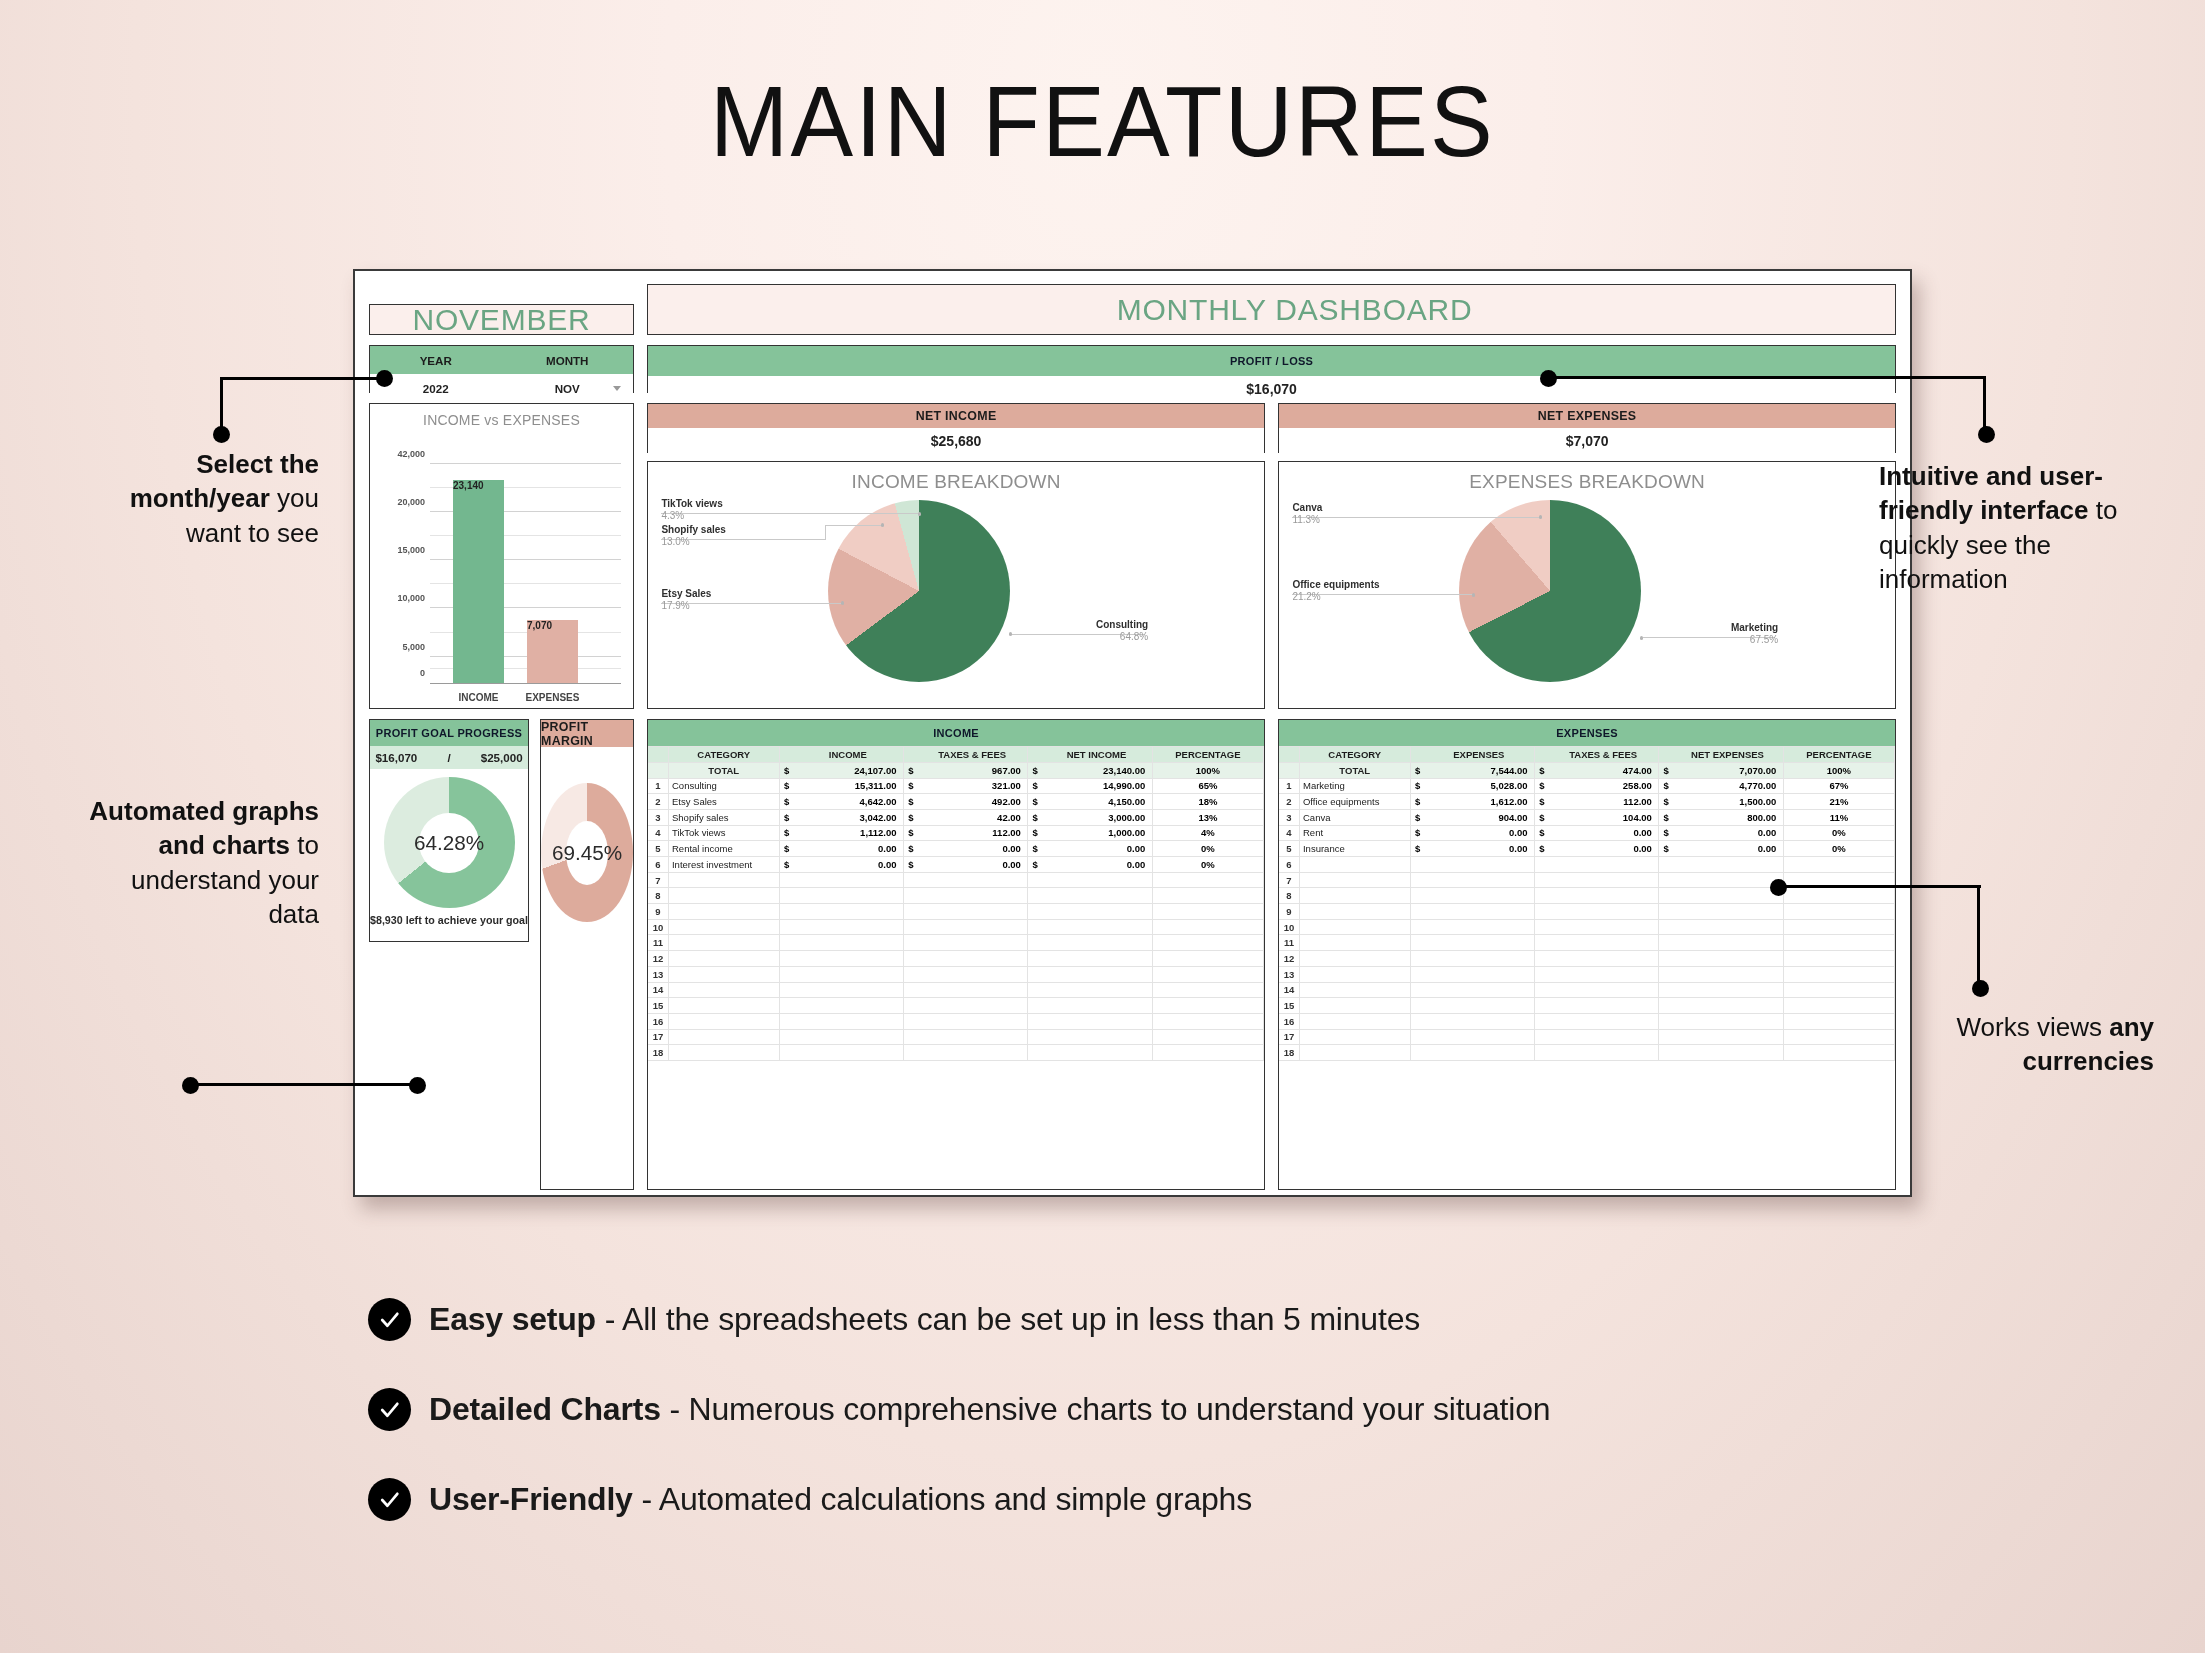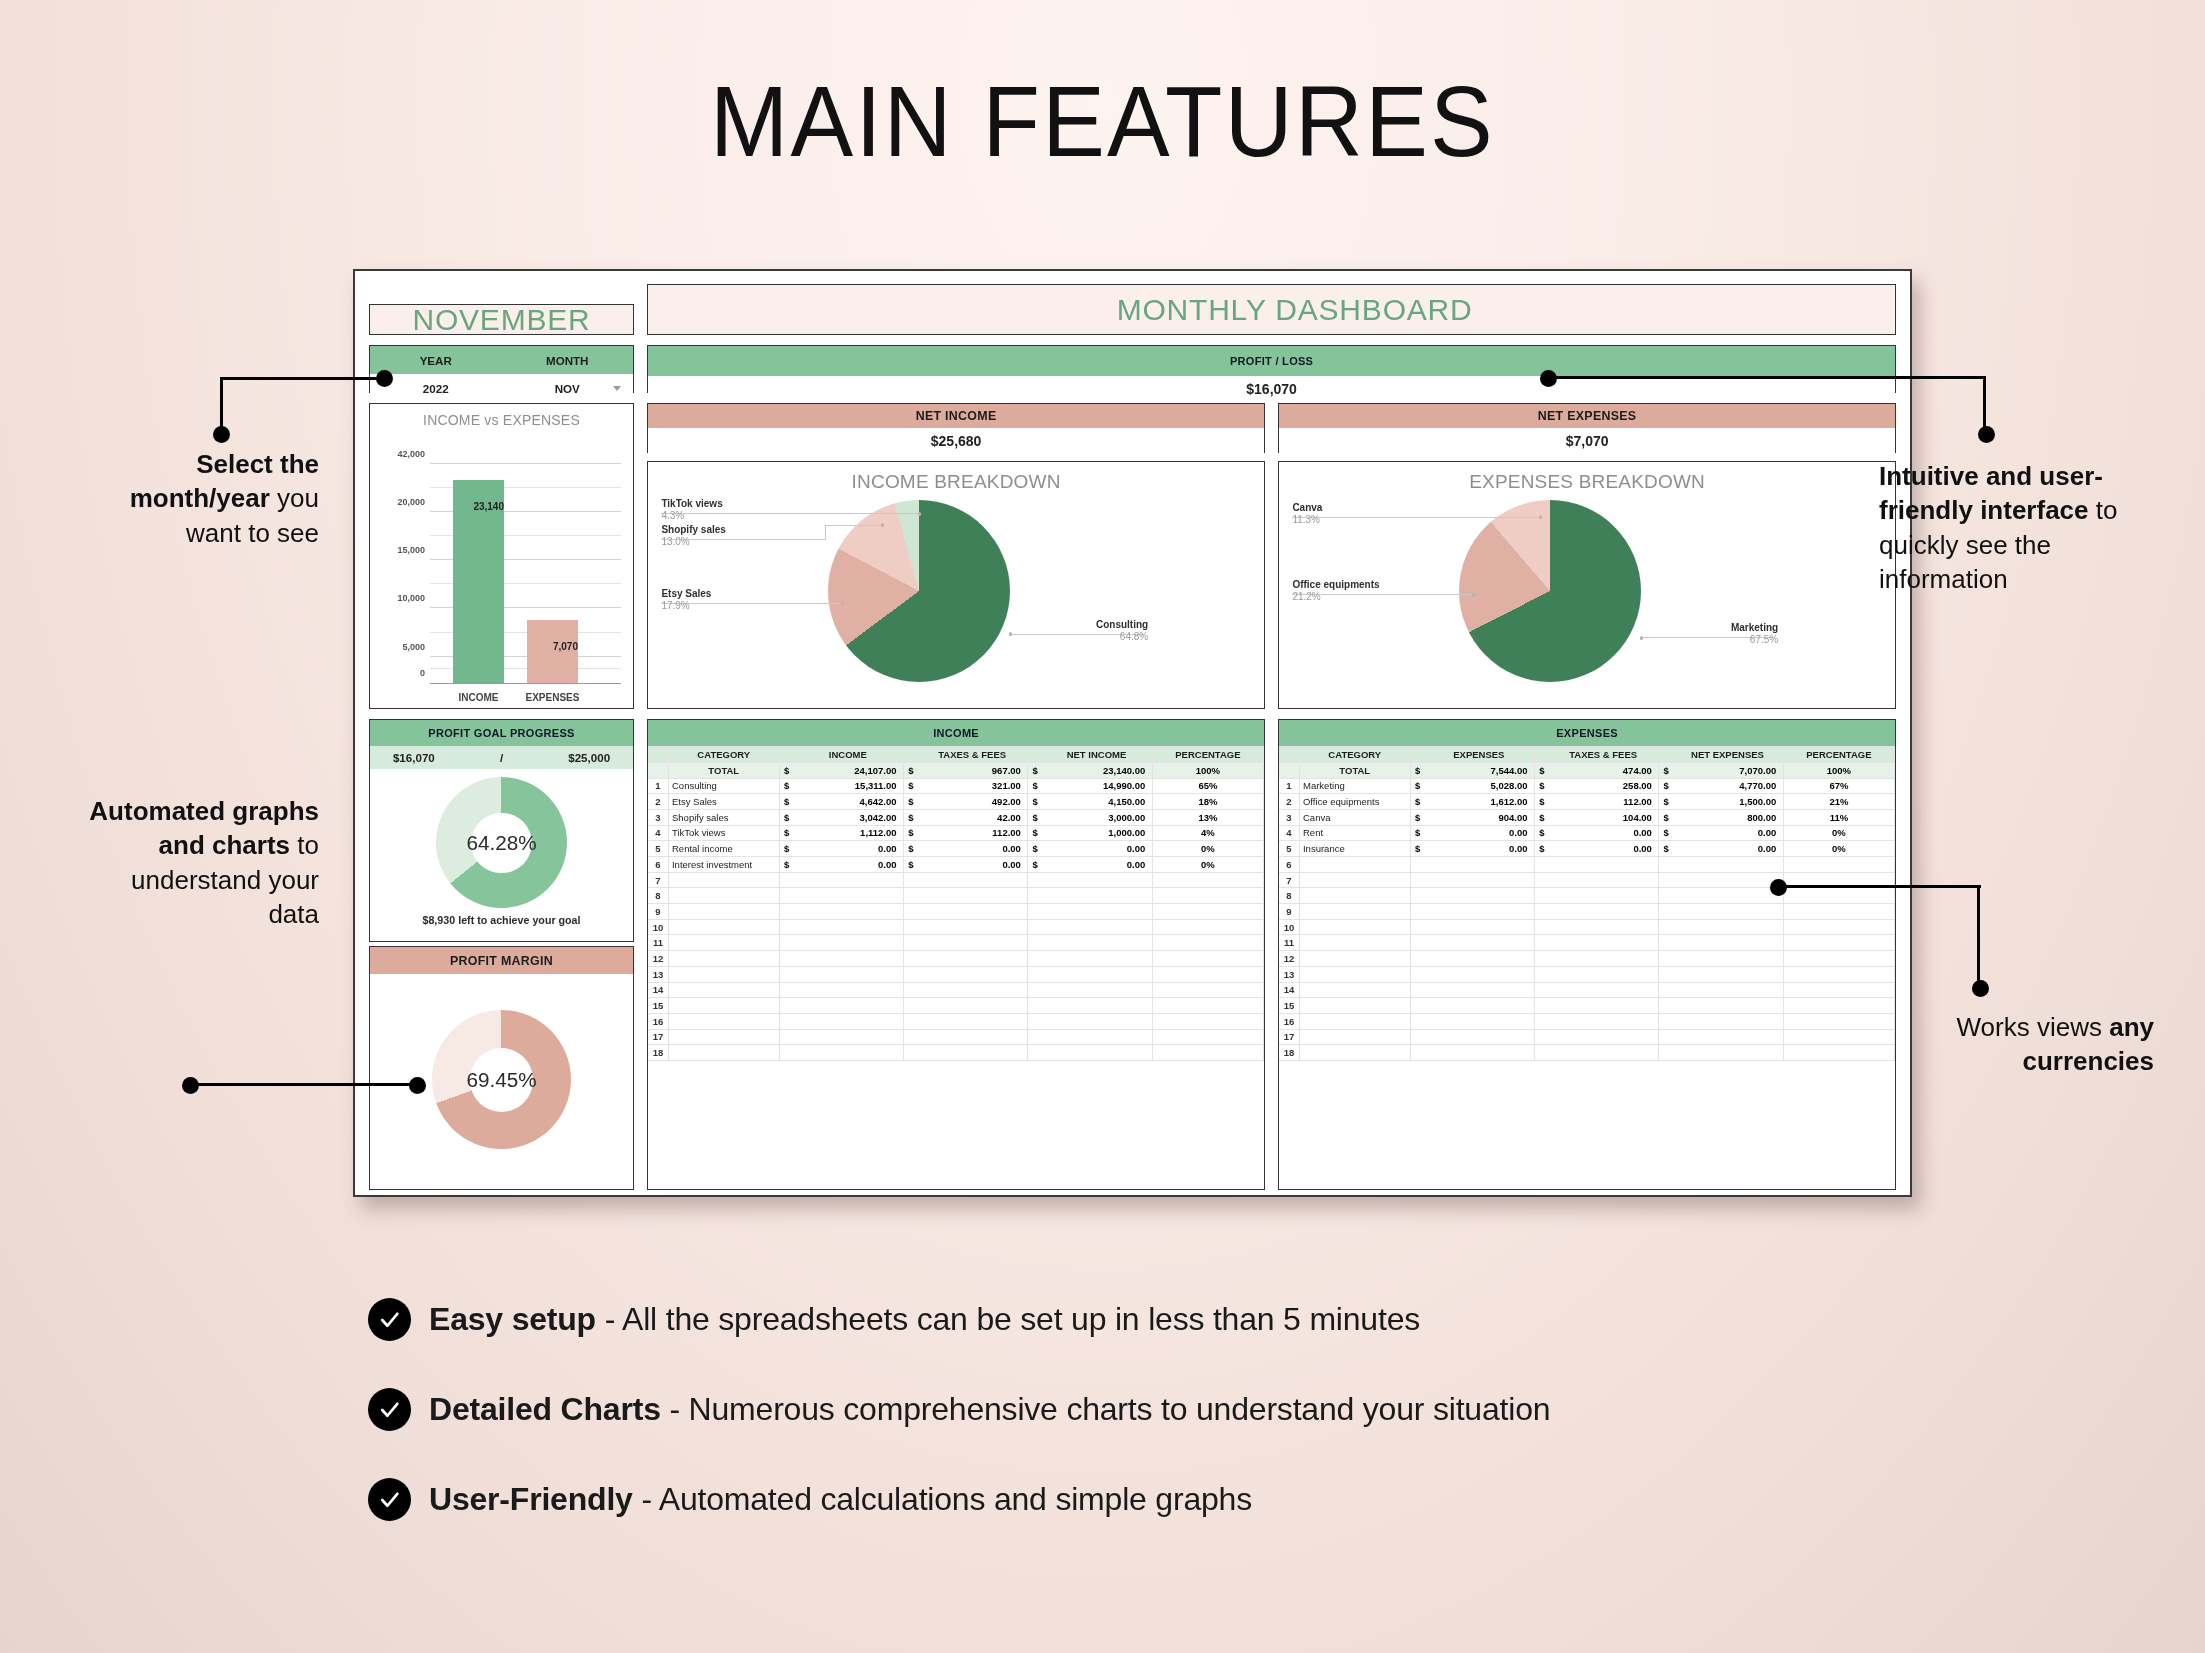--- a/index.html
+++ b/index.html
@@ -104,38 +104,38 @@
   .chart-title.sm { font-size: 14px; padding-top: 7.4px; }
 
   
   #bars-wrap { position: absolute; left: 0; top: 36px; right: 5px; bottom: 3.3px; }
   .gridline { position: absolute; left: 60px; right: 6.6px; height: 0.8px; background: #e4e4e4; }
   .gridline.major { background: #d2d2d2; }
   .ylab { position: absolute; left: 0; width: 55px; text-align: right;
           font-size: 9px; color: #555; font-weight: bold; transform: translateY(-50%);
           font-family:"Liberation Sans Narrow","Liberation Sans",sans-serif; }
   .bar { position: absolute; bottom: 21.5px; width: 51px; }
-  .bar .lbl { position: absolute; top: 21px; width: 100%; text-align: right;
+  .bar .lbl { position: absolute; top: 0; width: 100%; text-align: left;
               font-size: 10px; font-weight: bold; color: #222;
               font-family:"Liberation Sans Narrow","Liberation Sans",sans-serif; }
   .xlab { position: absolute; bottom: 1.7px; width: 91px; text-align: center;
           font-size: 10px; color: #444; font-weight: bold;
           font-family:"Liberation Sans Narrow","Liberation Sans",sans-serif; }
 
   
   .pielab { position: absolute; font-size: 10px; line-height: 1.12;
             font-family:"Liberation Sans Narrow","Liberation Sans",sans-serif; }
   .pielab .n { color: #2f2f2f; font-weight: bold; display:block; }
   .pielab .p { color: #9a9a9a; display:block; }
   .leader { position: absolute; height: 0.8px; background: #c9c9c9; }
   .leaddot { position:absolute; width:3.3px;height:3.3px;border-radius:50%;background:#b5b5b5; }
 
   
   #row4 { margin-top: 10px; height: 471px; }
-  #left-col { width: 265px; display: flex; flex-direction: column; gap: 4px; }
+  #left-col { width: 265px; display: flex; gap: 11px; }
   #goal-box { height: 223px; }
   #margin-box { flex: 1; overflow: hidden; }
   #goal-sub { background:#d6ebdc; height: 23px; display:flex; align-items:center;
               font-size: 11.6px; font-weight: bold; color: #222;
               font-family:"Liberation Sans Narrow","Liberation Sans",sans-serif; }
   #goal-sub > div { flex:1; text-align:center; }
   .donut-wrap { position: relative; display:flex; align-items:center; justify-content:center; }
   .donut { border-radius: 50%; position: relative; }
   .donut::after {
     content:''; position:absolute; border-radius:50%; background:#fff;

